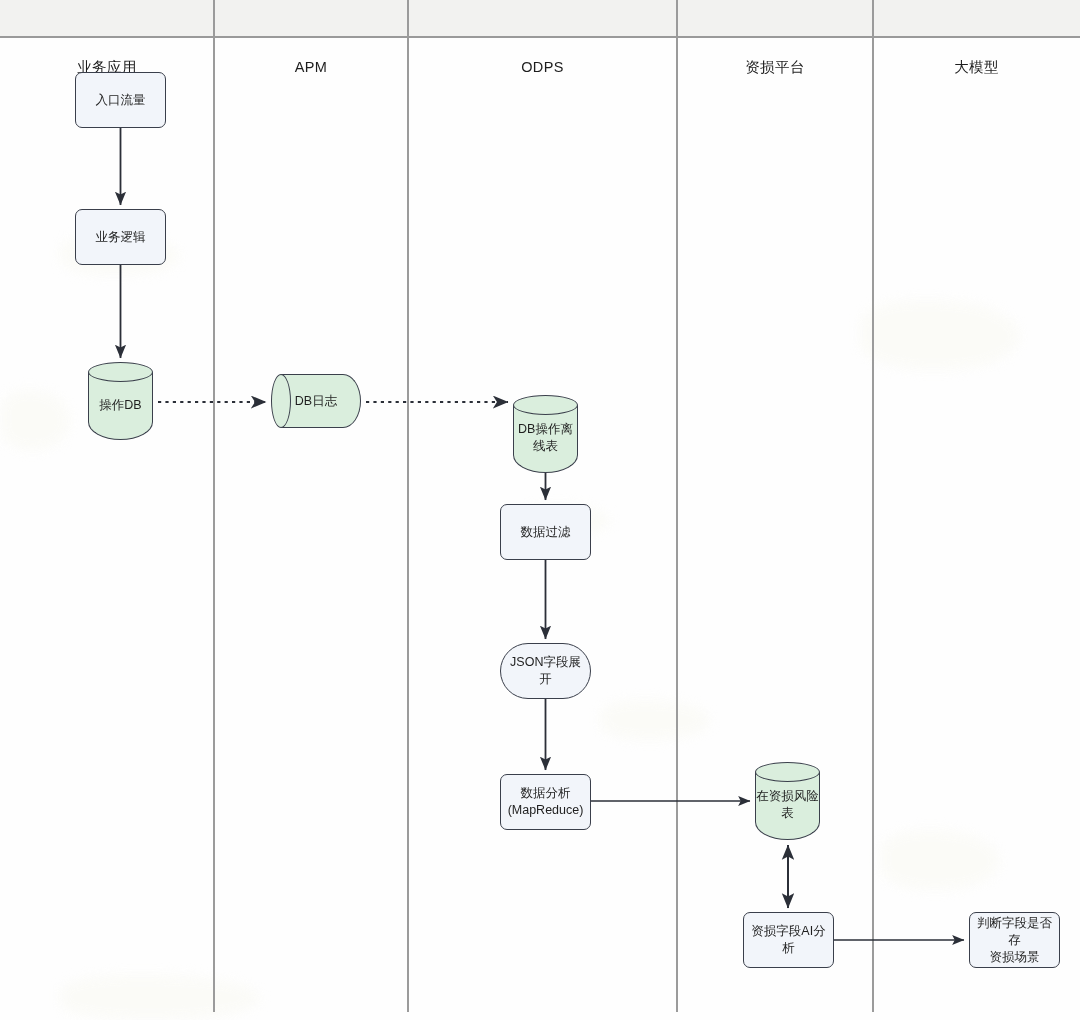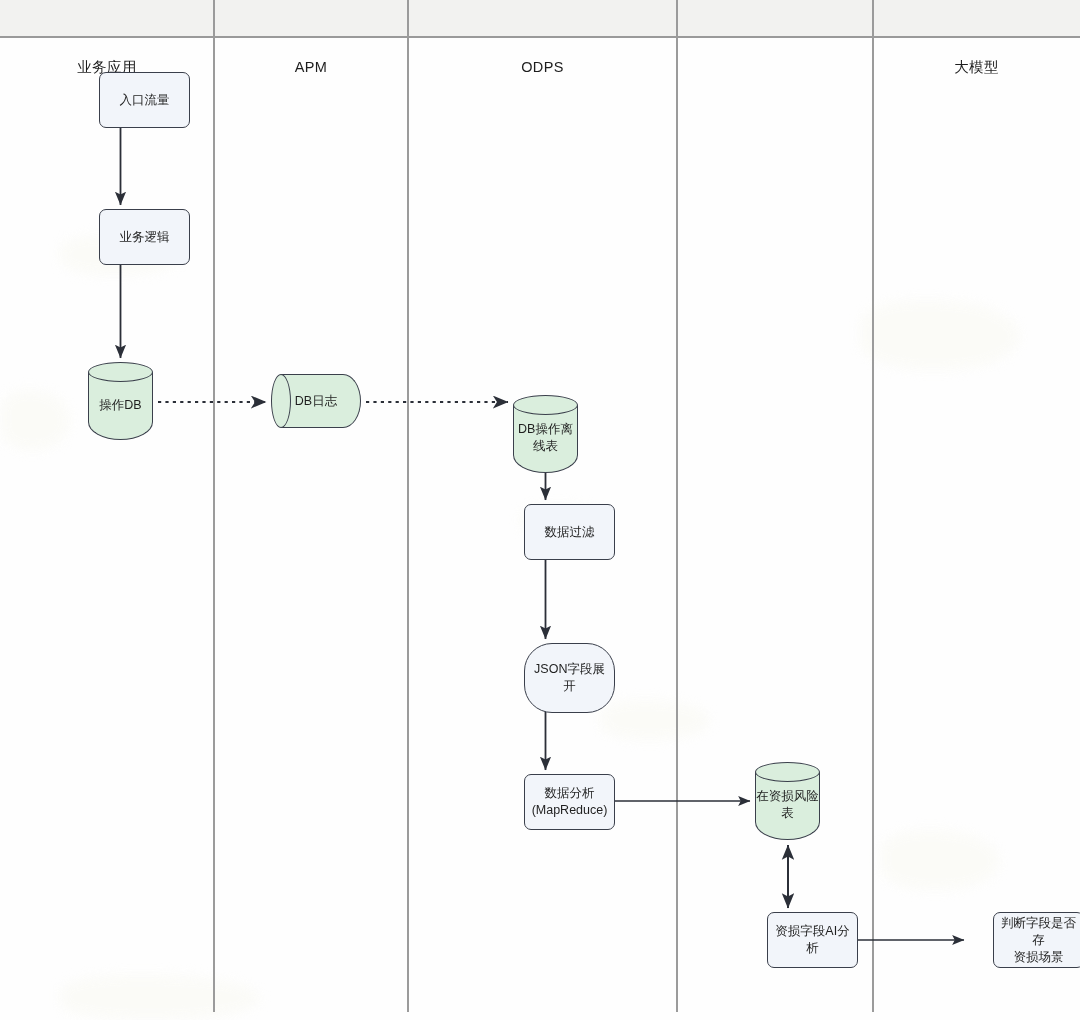--- a/index.html
+++ b/index.html
@@ -62,21 +62,20 @@
   .node {
     position: absolute;
     box-sizing: border-box;
     display: flex;
     align-items: center;
     justify-content: center;
     text-align: center;
     font-size: 12.5px;
     line-height: 17px;
     color: #1f1f1f;
-    margin-left: 24px;
   }
   .proc {
     background: #f2f5fa;
     border: 1.6px solid #3a3f4b;
     border-radius: 7px;
   }
   .node-label {
     display: block;
     width: 100%;
     padding: 0 4px;
@@ -188,20 +187,21 @@
   <div class="smudge" style="left:860px; top:300px; width:160px; height:70px;"></div>
   <div class="smudge" style="left:880px; top:830px; width:120px; height:60px;"></div>
   <div class="smudge" style="left:60px;  top:975px; width:200px; height:45px;"></div>
   <div class="smudge" style="left:520px; top:505px; width:90px;  height:30px;"></div>
 
   <div class="lane-header-band"></div>
 
   <div class="lane-title" style="left:0px;   width:214px;">业务应用</div>
   <div class="lane-title" style="left:214px; width:194px;">APM</div>
   <div class="lane-title" style="left:408px; width:269px;">ODPS</div>
+  <div class="lane-title" style="left:677px; width:196px;">资损平台</div>
   <div class="lane-title" style="left:873px; width:207px;">大模型</div>
 
   <div class="lane-divider" style="left:213px;"></div>
   <div class="lane-divider" style="left:407px;"></div>
   <div class="lane-divider" style="left:676px;"></div>
   <div class="lane-divider" style="left:872px;"></div>
 
   <svg id="connectors" viewBox="0 0 1080 1020" xmlns="http://www.w3.org/2000/svg">
     <defs>
       <marker id="ah" markerWidth="9" markerHeight="9" refX="7.4" refY="3.1" orient="auto" markerUnits="strokeWidth">
@@ -260,21 +260,21 @@
     <div class="cyl-body"></div>
     <div class="cyl-top"></div>
     <div class="cyl-text">DB操作离
 线表</div>
   </div>
 
   <div class="node proc" style="left:500px; top:504px; width:91px; height:56px;">
     <span class="node-label">数据过滤</span>
   </div>
 
-  <div class="node proc" style="left:500px; top:643px; width:91px; height:70px;border-radius:28px;">
+  <div class="node proc" style="left:500px; top:643px; width:91px; height:56px;border-radius:28px;">
     <span class="node-label">JSON字段展开</span>
   </div>
 
   <div class="node proc" style="left:500px; top:774px; width:91px; height:56px;">
     <span class="node-label">数据分析
 (MapReduce)</span>
   </div>
 
   <div class="cyl-v" style="left:755px; top:762px; width:65px; height:78px;">
     <div class="cyl-body"></div>

